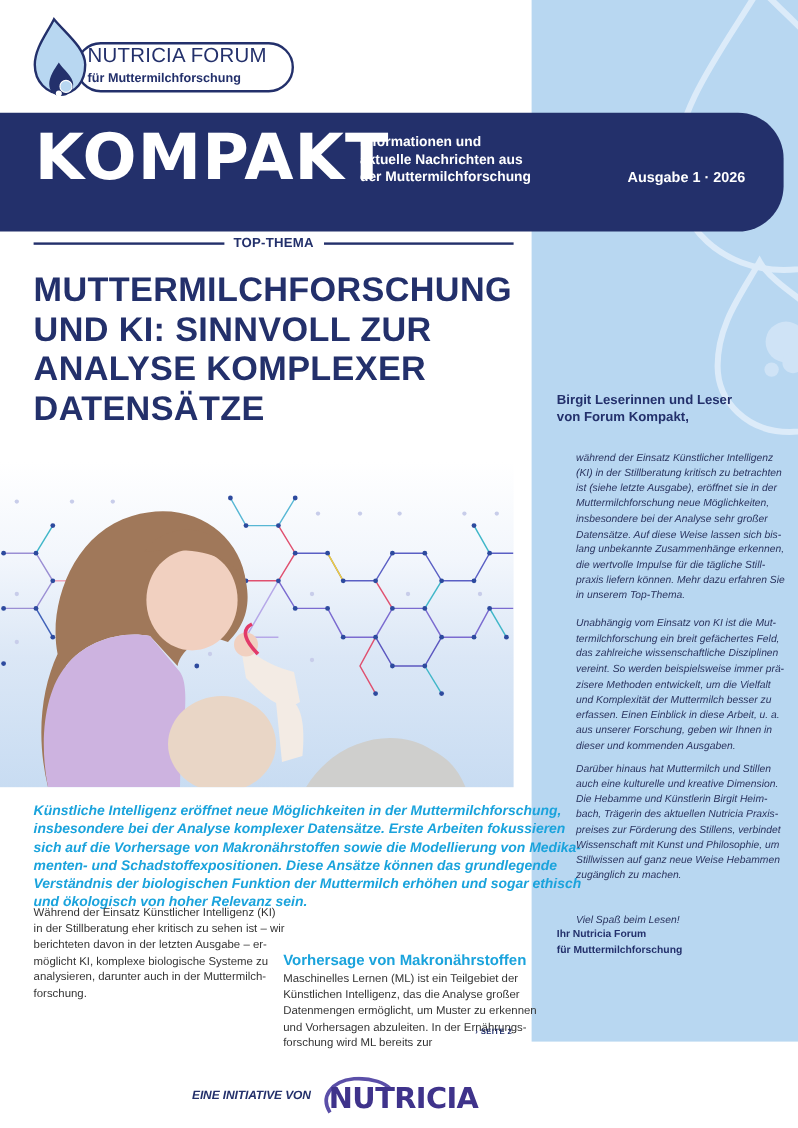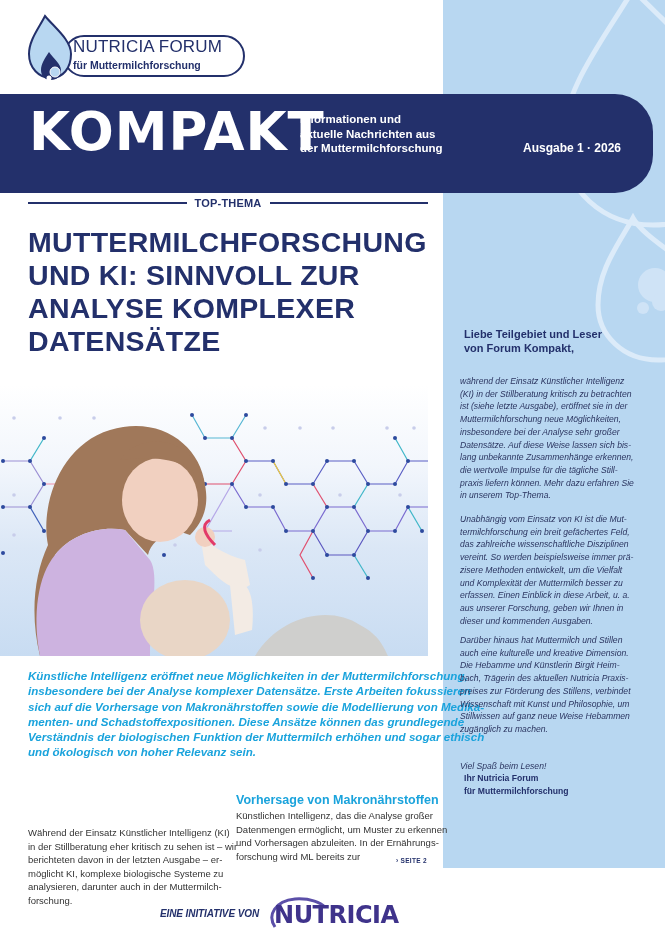--- a/index.html
+++ b/index.html
@@ -25,35 +25,35 @@
   .kicker-text { padding: 0 8px; font-size: 11px; font-weight: bold; color: #23306b; letter-spacing: 0.2px; }
 
   .headline { position: absolute; left: 28px; top: 226px; width: 410px; font-size: 28.5px; font-weight: bold; line-height: 33px; color: #23306b; letter-spacing: 0.3px; }
   .headline span { display: block; white-space: nowrap; }
 
   .hero { position: absolute; left: 0; top: 385px; width: 428px; height: 271px; overflow: hidden; background: linear-gradient(180deg, #ffffff 0%, #f2f6fc 30%, #dbe7f6 60%, #c8dcf2 100%); }
 
   .lead { position: absolute; left: 28px; top: 668px; width: 405px; font-size: 11.6px; font-style: italic; font-weight: bold; color: #1aa3dc; line-height: 15.3px; }
   .lead span { display: block; white-space: nowrap; }
 
-  .col-left { position: absolute; left: 28px; top: 826px; width: 195px; font-size: 9.5px; color: #333; line-height: 13.5px; }
+  .col-left { position: absolute; left: 28px; top: 754px; width: 195px; font-size: 9.5px; color: #333; line-height: 13.5px; }
   .col-left span, .col-right-body span { display: block; white-space: nowrap; }
   .col-right { position: absolute; left: 236px; top: 793px; width: 195px; }
   .col-right-title { font-size: 12.5px; font-weight: bold; color: #1aa3dc; white-space: nowrap; line-height: 15px; }
   .col-right-body { font-size: 9.5px; color: #333; line-height: 13.5px; margin-top: 1px; }
   .see-page { position: absolute; left: 396px; top: 857px; font-size: 6.5px; font-weight: bold; color: #23306b; white-space: nowrap; letter-spacing: 0.3px; }
 
   .footer { position: absolute; left: 160px; top: 898px; height: 30px; display: flex; align-items: center; }
   .footer-text { font-size: 10px; font-weight: bold; color: #23306b; letter-spacing: -0.1px; margin-right: 2px; white-space: nowrap; font-style: italic; }
   .footer-brand { position: relative; height: 32px; width: 110px; }
   .footer-brand-word { position: absolute; left: 13px; top: 4px; font-size: 24px; font-weight: bold; color: #3f338b; letter-spacing: -0.5px; font-family: "DejaVu Sans", sans-serif; }
 
   .greeting { position: absolute; left: 464px; top: 327px; font-size: 11px; font-weight: bold; color: #23306b; line-height: 14px; }
   .greeting span { display: block; white-space: nowrap; }
-  .letter { position: absolute; left: 460px; font-size: 8.6px; font-style: italic; color: #2b3560; line-height: 12.7px; }
+  .letter { position: absolute; left: 480px; font-size: 8.6px; font-style: italic; color: #2b3560; line-height: 12.7px; }
   .letter span { display: block; white-space: nowrap; }
   .letter-p1 { top: 375px; }
   .letter-p2 { top: 513px; }
   .letter-p3 { top: 634px; }
   .letter-p4 { top: 748px; margin-top: 12px; }
   .signoff { position: absolute; left: 464px; top: 772px; font-size: 8.6px; font-weight: bold; color: #23306b; line-height: 13px; }
   .signoff span { display: block; white-space: nowrap; }
 </style>
 </head>
 <body>
@@ -212,40 +212,41 @@
   <span>in der Stillberatung eher kritisch zu sehen ist – wir</span>
   <span>berichteten davon in der letzten Ausgabe – er-</span>
   <span>möglicht KI, komplexe biologische Systeme zu</span>
   <span>analysieren, darunter auch in der Muttermilch-</span>
   <span>forschung.</span>
 </div>
 
 <div class="col-right">
   <div class="col-right-title">Vorhersage von Makronährstoffen</div>
   <div class="col-right-body">
+    <span>Maschinelles Lernen (ML) ist ein Teilgebiet der</span>
     <span>Künstlichen Intelligenz, das die Analyse großer</span>
     <span>Datenmengen ermöglicht, um Muster zu erkennen</span>
     <span>und Vorhersagen abzuleiten. In der Ernährungs-</span>
     <span>forschung wird ML bereits zur</span>
   </div>
 </div>
 <a class="see-page">› SEITE 2</a>
 
 <div class="footer">
   <span class="footer-text">EINE INITIATIVE VON</span>
   <div class="footer-brand">
     <svg width="110" height="34" viewBox="0 0 110 34" style="position:absolute;left:0;top:0;">
       <path d="M14,30 C6,18 14,4 34,2 C50,1 60,6 64,10" stroke="#5b4fa8" stroke-width="3" fill="none"></path>
     </svg>
     <span class="footer-brand-word">NUTRICIA</span>
   </div>
 </div>
 
 <div class="greeting">
-  <span>Liebe Teilgebiet und Leser</span>
+  <span>Birgit Leserinnen und Leser</span>
   <span>von Forum Kompakt,</span>
 </div>
 
 <div class="letter letter-p1">
   <span>während der Einsatz Künstlicher Intelligenz</span>
   <span>(KI) in der Stillberatung kritisch zu betrachten</span>
   <span>ist (siehe letzte Ausgabe), eröffnet sie in der</span>
   <span>Muttermilchforschung neue Möglichkeiten,</span>
   <span>insbesondere bei der Analyse sehr großer</span>
   <span>Datensätze. Auf diese Weise lassen sich bis-</span>

